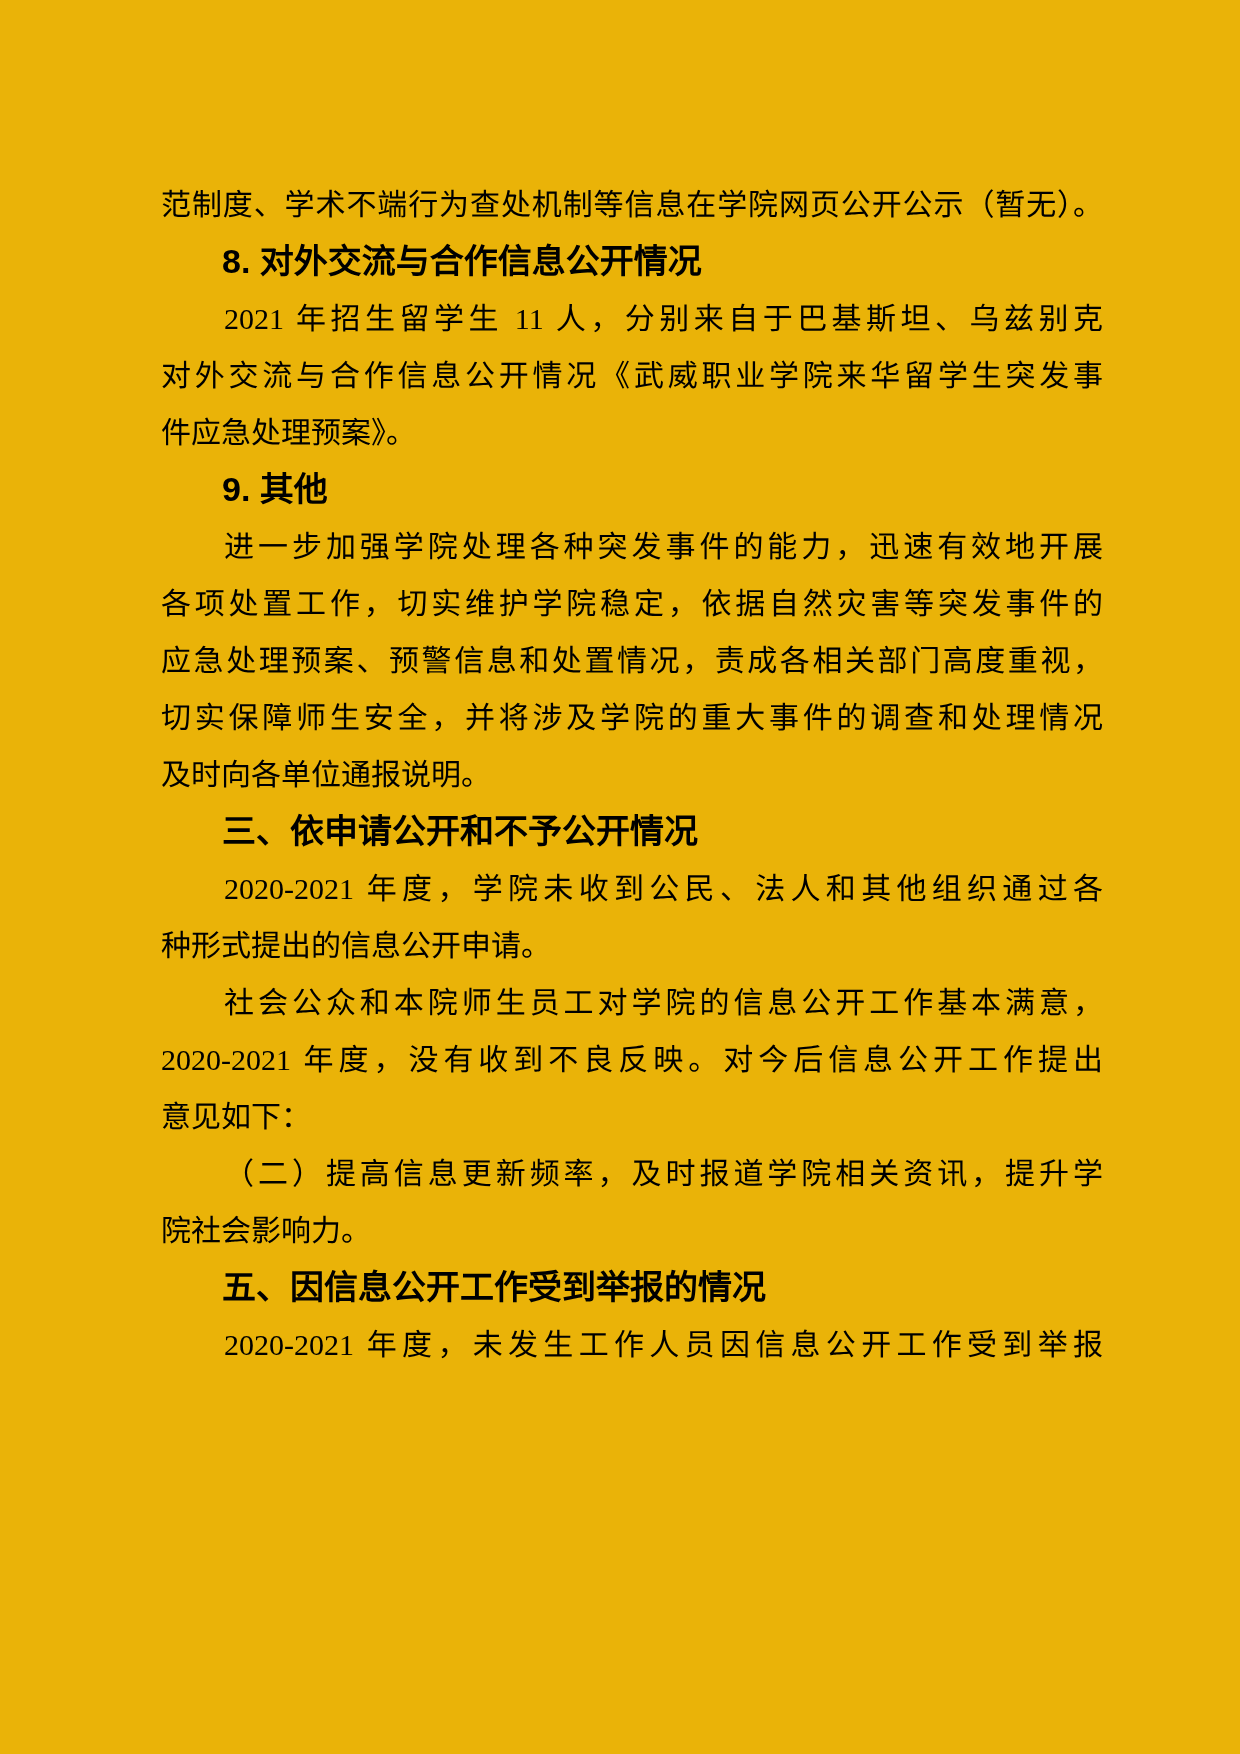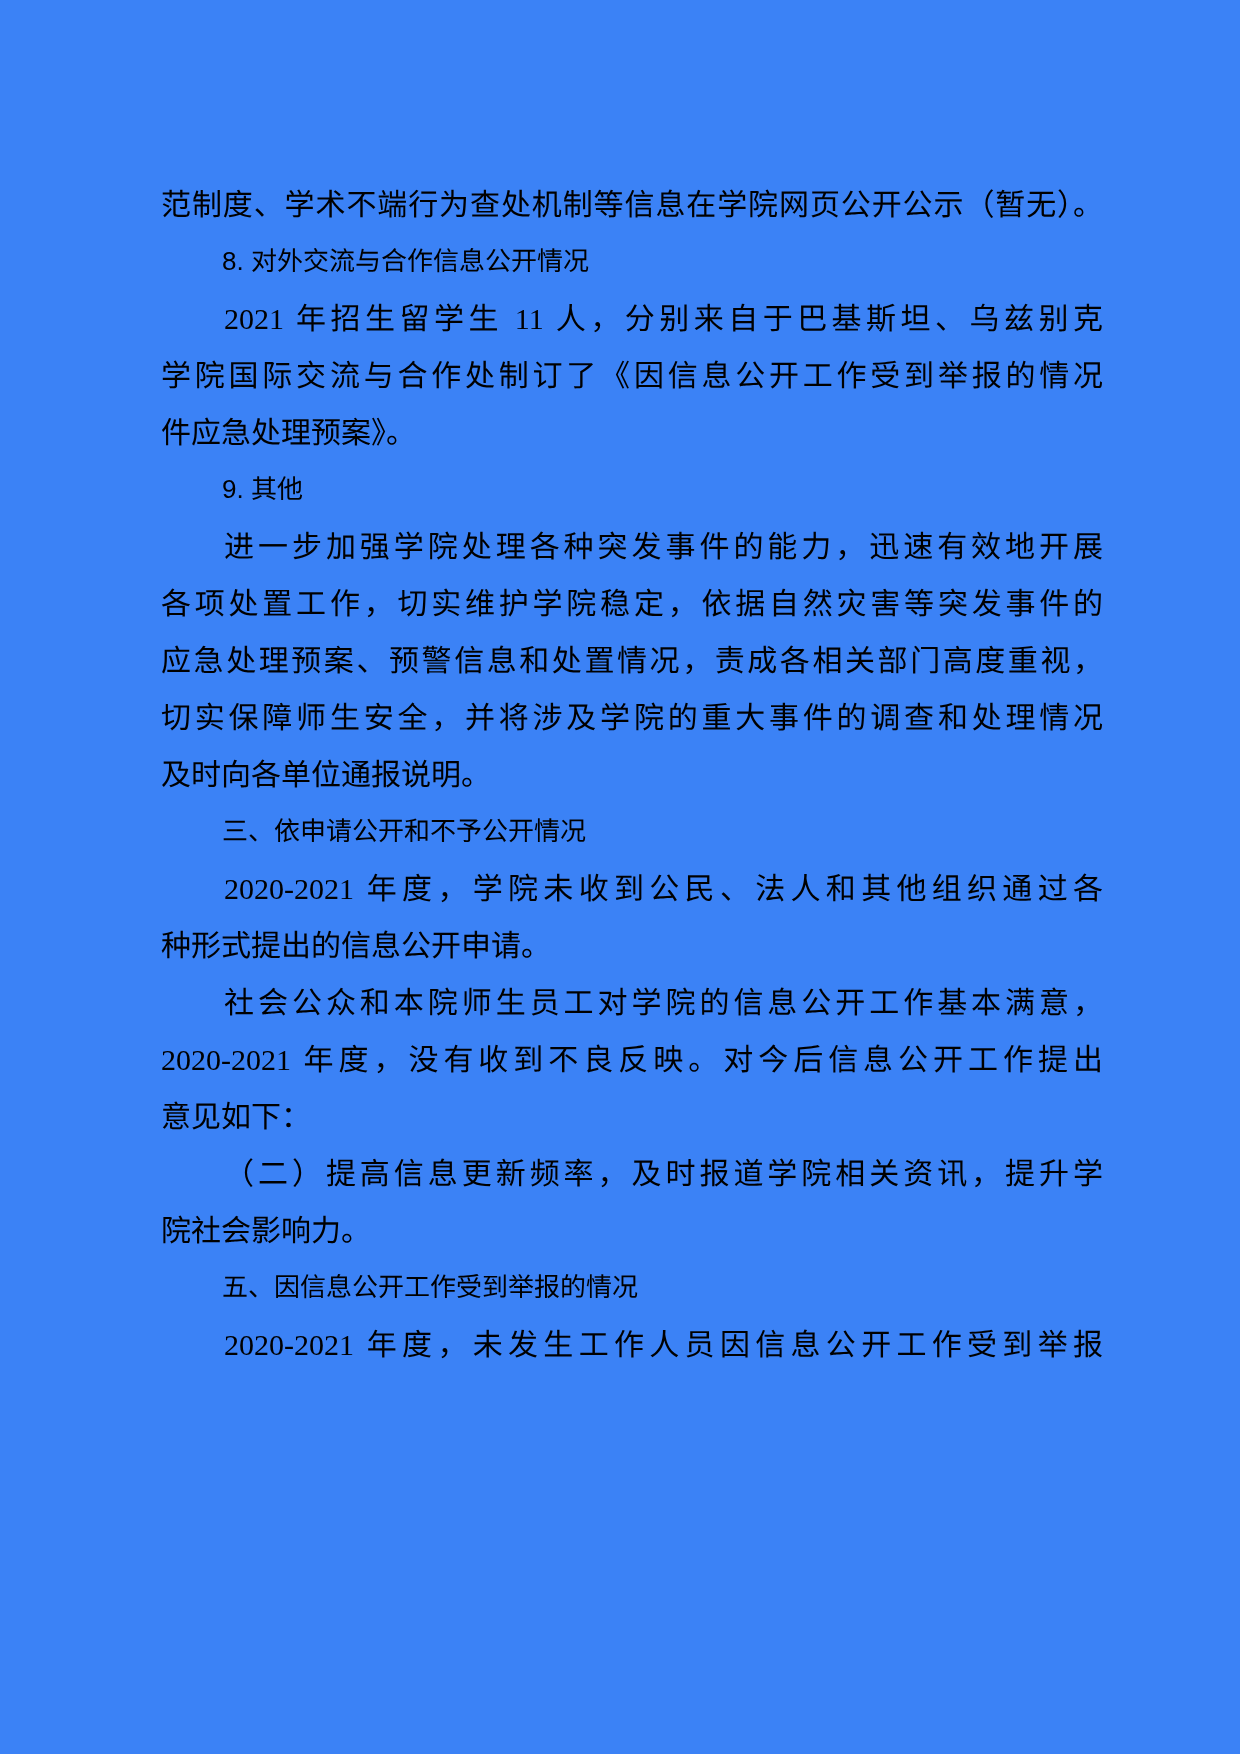--- a/index.html
+++ b/index.html
@@ -4,21 +4,21 @@
 <style>
   html, body {
     margin: 0;
     padding: 0;
     background: #ffffff;
   }
   .page {
     position: relative;
     width: 1240px;
     height: 1754px;
-    background: #3b82f6;
+    background: #eab308;
     color: #000000;
     font-family: "Liberation Serif", serif;
     overflow: hidden;
   }
   .textblock {
     position: absolute;
     left: 161px;
     top: 176px;
     width: 942px;
   }
@@ -36,34 +36,34 @@
     text-align: justify;
     text-align-last: justify;
   }
   
   .ind {
     padding-left: 63px;
   }
   
   .h {
     font-family: "Liberation Sans", sans-serif;
-    font-weight: normal;
-    font-size: 26px;
+    font-weight: bold;
+    font-size: 34px;
     padding-left: 61px;
   }
 </style>
 </head>
 <body>
 
 <div class="page">
   <div class="textblock">
     <div class="ln j">范制度、学术不端行为查处机制等信息在学院网页公开公示（暂无）。</div>
     <div class="ln h">8. 对外交流与合作信息公开情况</div>
     <div class="ln j ind">2021 年招生留学生 11 人，分别来自于巴基斯坦、乌兹别克</div>
-    <div class="ln j">学院国际交流与合作处制订了《因信息公开工作受到举报的情况</div>
+    <div class="ln j">对外交流与合作信息公开情况《武威职业学院来华留学生突发事</div>
     <div class="ln">件应急处理预案》。</div>
     <div class="ln h">9. 其他</div>
     <div class="ln j ind">进一步加强学院处理各种突发事件的能力，迅速有效地开展</div>
     <div class="ln j">各项处置工作，切实维护学院稳定，依据自然灾害等突发事件的</div>
     <div class="ln j">应急处理预案、预警信息和处置情况，责成各相关部门高度重视，</div>
     <div class="ln j">切实保障师生安全，并将涉及学院的重大事件的调查和处理情况</div>
     <div class="ln">及时向各单位通报说明。</div>
     <div class="ln h">三、依申请公开和不予公开情况</div>
     <div class="ln j ind">2020-2021 年度，学院未收到公民、法人和其他组织通过各</div>
     <div class="ln">种形式提出的信息公开申请。</div>

